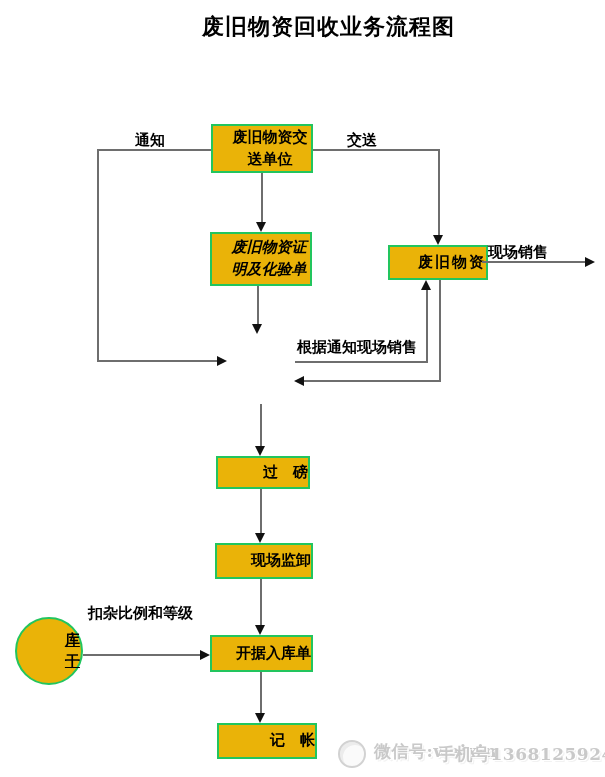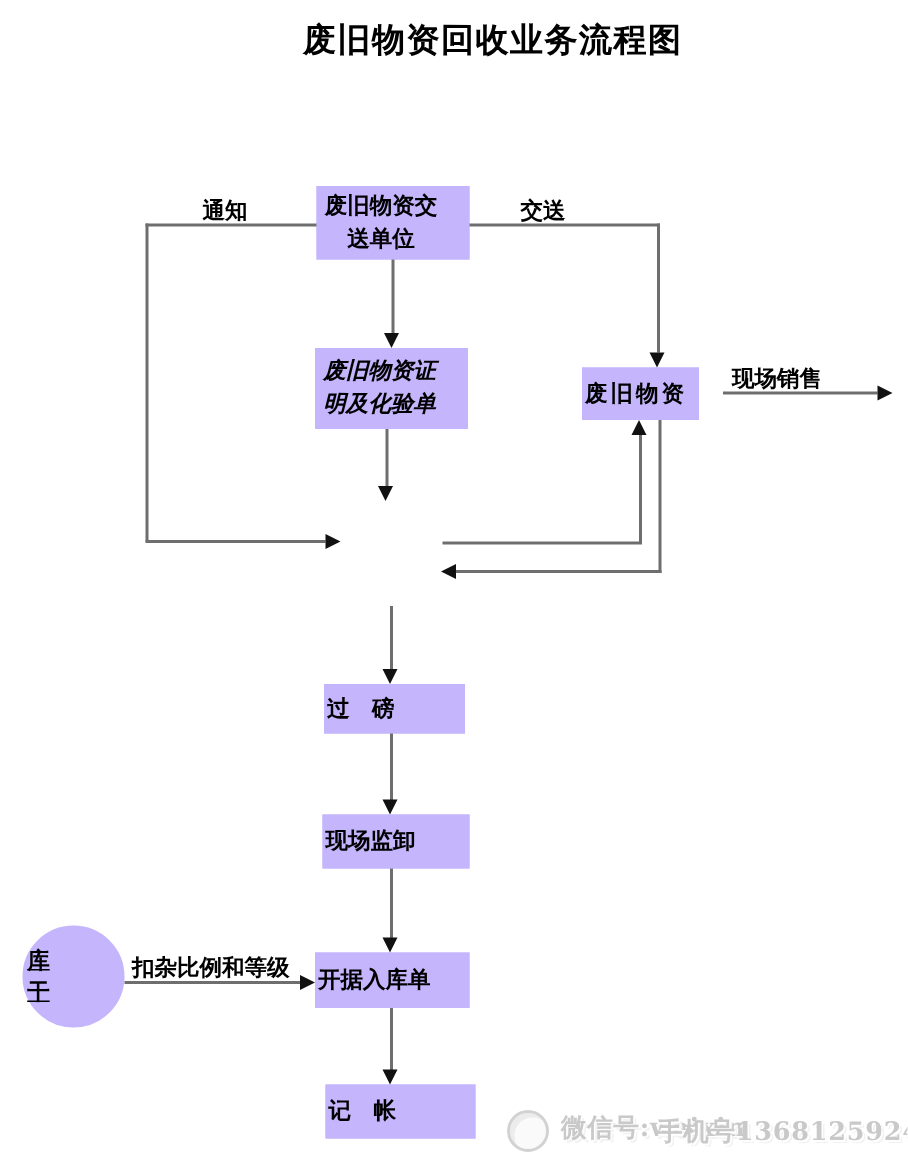--- a/index.html
+++ b/index.html
@@ -6,22 +6,22 @@
   .canvas{
     position:relative;width:605px;height:777px;background:#ffffff;
     font-family:"DejaVu Serif","Liberation Serif",serif;
     font-weight:bold;color:#000;overflow:hidden;padding-left:30px;
   }
   .title{
     position:absolute;top:12px;left:22px;right:0;text-align:center;
     font-size:22px;letter-spacing:1px;
   }
   .box{
-    position:absolute;border:2px solid #c4b5fd;background:#c4b5fd;
-    display:flex;align-items:center;justify-content:flex-start;
+    position:absolute;border:2px solid #22c55e;background:#eab308;
+    display:flex;align-items:center;justify-content:flex-end;
     text-align:center;font-size:15px;box-sizing:border-box;line-height:1.45;
   }
   .circle{border-radius:50%;}
   .wrap5{display:inline-block;width:82px;word-break:break-all;}
   .vert{display:inline-block;width:1.15em;word-break:break-all;line-height:1.4;}
   .hl{position:absolute;height:2px;background:#6e6e6e;}
   .vl{position:absolute;width:2px;background:#6e6e6e;}
   .ah{position:absolute;width:0;height:0;}
   .ah.down{border-left:5px solid transparent;border-right:5px solid transparent;border-top:10px solid #111;}
   .ah.up{border-left:5px solid transparent;border-right:5px solid transparent;border-bottom:10px solid #111;}
@@ -46,21 +46,21 @@
   <div class="title">废旧物资回收业务流程图</div>
 
   <div class="box" style="left:211px;top:124px;width:102px;height:49px;">
     <span class="wrap5">废旧物资交送单位</span>
   </div>
 
   <div class="box" style="left:210px;top:232px;width:102px;height:54px;font-style:italic;">
     <span class="wrap5">废旧物资证明及化验单</span>
   </div>
 
-  <div class="box" style="left:388px;top:245px;width:78px;height:35px;letter-spacing:2px;">
+  <div class="box" style="left:388px;top:245px;width:100px;height:35px;letter-spacing:2px;">
     <span>废旧物资</span>
   </div>
 
 
   <div class="box" style="left:215px;top:543px;width:98px;height:36px;">
     <span>现场监卸</span>
   </div>
 
   <div class="box" style="left:216px;top:456px;width:94px;height:33px;">
     <span>过　磅</span>
@@ -95,37 +95,38 @@
   <div class="vl" style="left:257px;top:286px;height:39px;"></div>
   <div class="ah down" style="left:252px;top:324px;"></div>
 
   <div class="vl" style="left:439px;top:280px;height:102px;"></div>
   <div class="hl" style="left:304px;top:380px;width:137px;"></div>
   <div class="ah left" style="left:294px;top:376px;"></div>
 
   <div class="hl" style="left:295px;top:361px;width:133px;"></div>
   <div class="vl" style="left:426px;top:290px;height:72px;"></div>
   <div class="ah up" style="left:421px;top:280px;"></div>
+  <div class="lbl" style="left:297px;top:338px;">根据通知现场销售</div>
 
   <div class="hl" style="left:482px;top:261px;width:103px;"></div>
   <div class="ah right" style="left:585px;top:257px;"></div>
   <div class="lbl" style="left:488px;top:243px;">现场销售</div>
 
   <div class="vl" style="left:260px;top:404px;height:43px;"></div>
   <div class="ah down" style="left:255px;top:446px;"></div>
 
   <div class="vl" style="left:260px;top:489px;height:45px;"></div>
   <div class="ah down" style="left:255px;top:533px;"></div>
 
   <div class="vl" style="left:260px;top:579px;height:47px;"></div>
   <div class="ah down" style="left:255px;top:625px;"></div>
 
   <div class="hl" style="left:83px;top:654px;width:117px;"></div>
   <div class="ah right" style="left:200px;top:650px;"></div>
-  <div class="lbl" style="left:88px;top:636px;">扣杂比例和等级</div>
+  <div class="lbl" style="left:88px;top:604px;">扣杂比例和等级</div>
 
   <div class="vl" style="left:260px;top:672px;height:42px;"></div>
   <div class="ah down" style="left:255px;top:713px;"></div>
 
   <div class="wm-icon"></div>
   <div class="wm-text" style="left:374px;top:740px;">微信号:weixin</div>
   <div class="wm-text" style="left:438px;top:743px;">手机号13681259248</div>
 
 </div>
 

